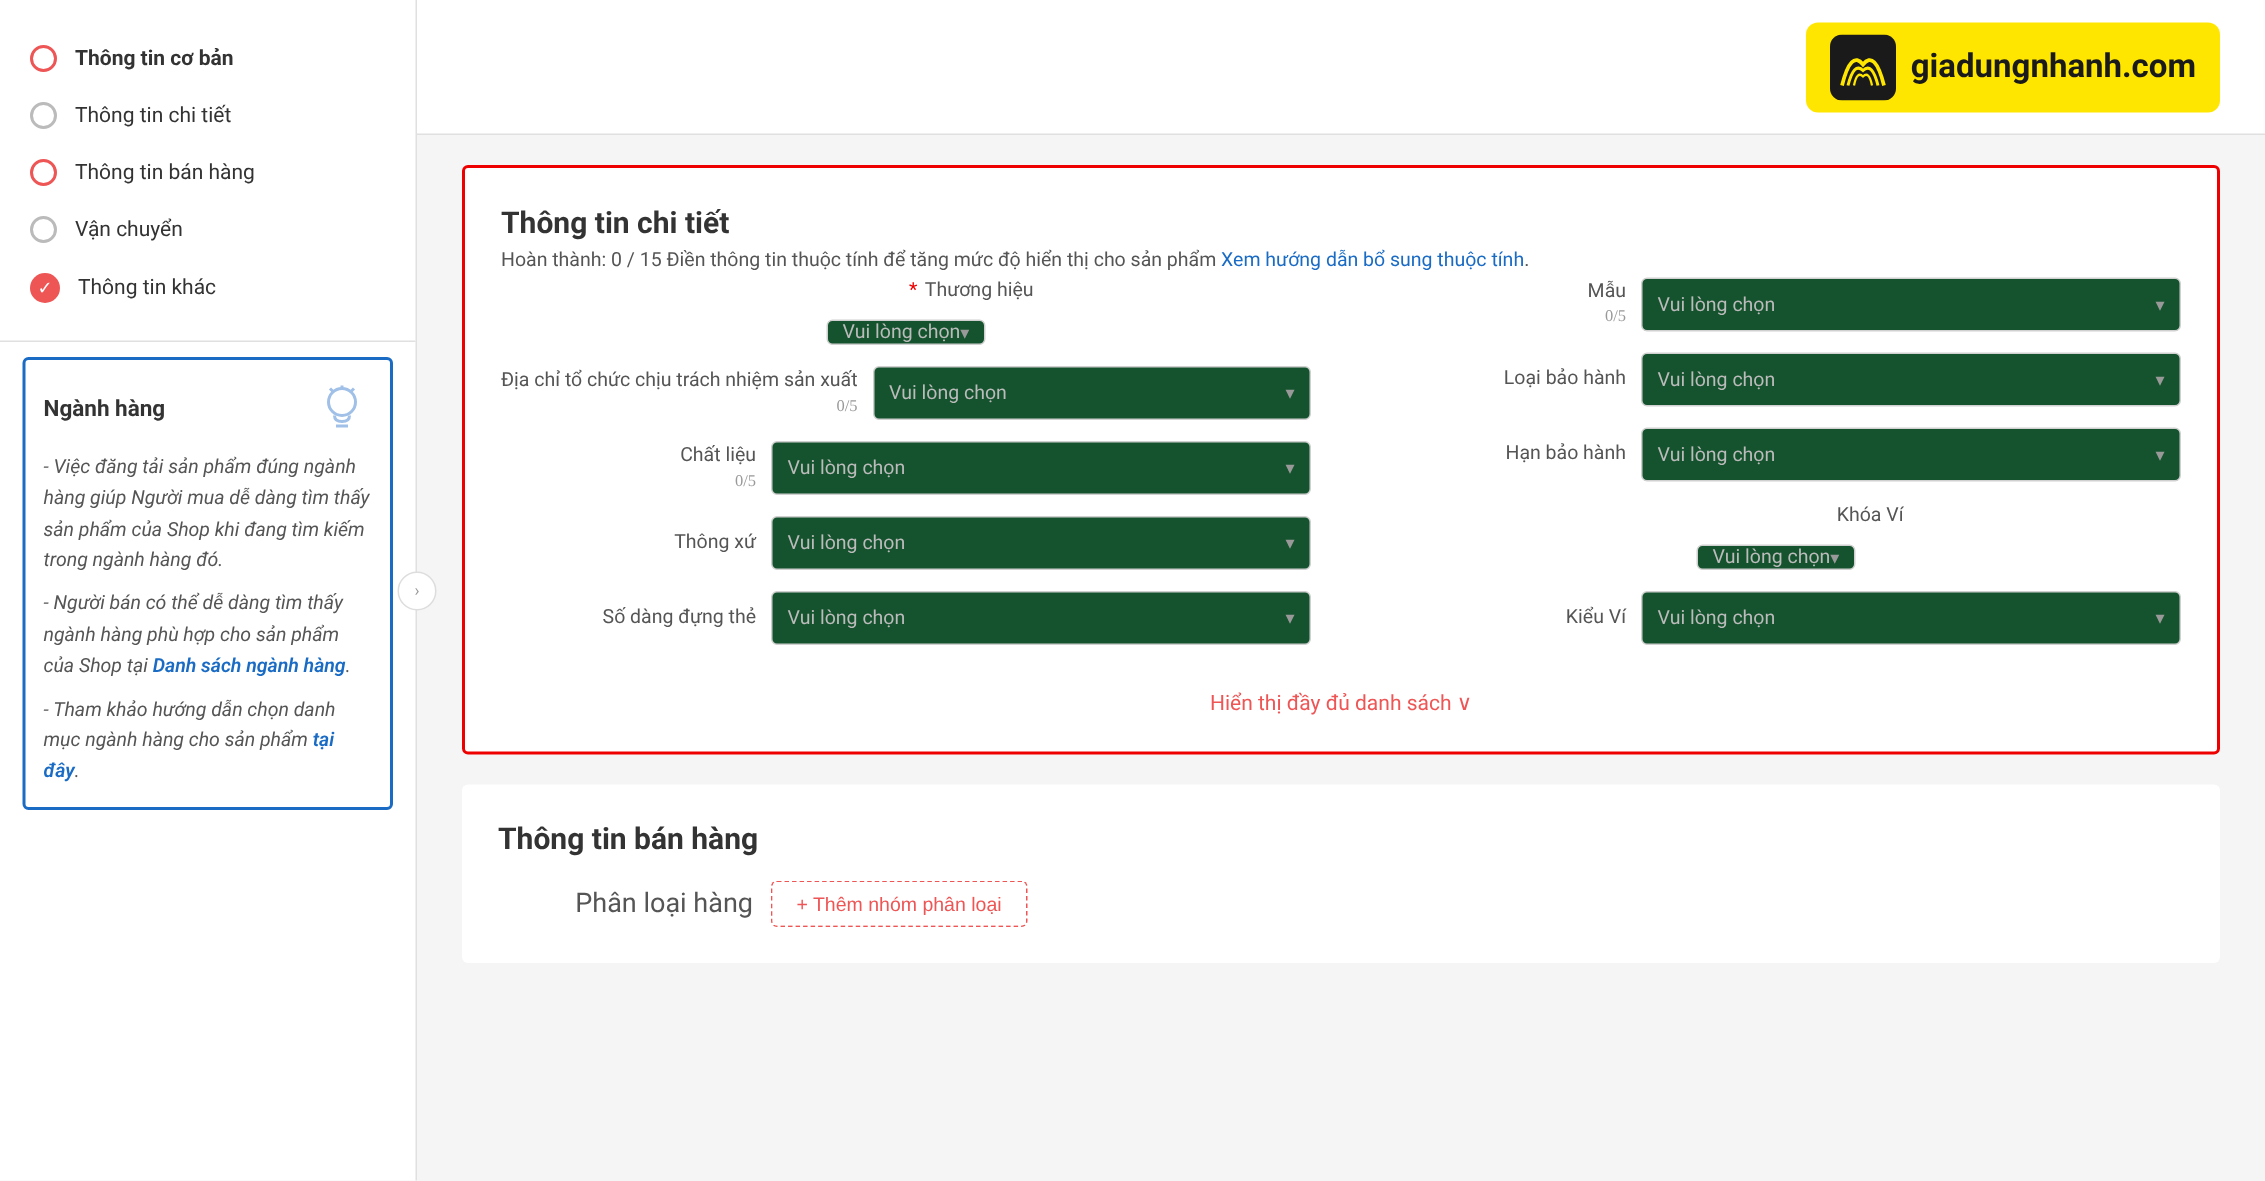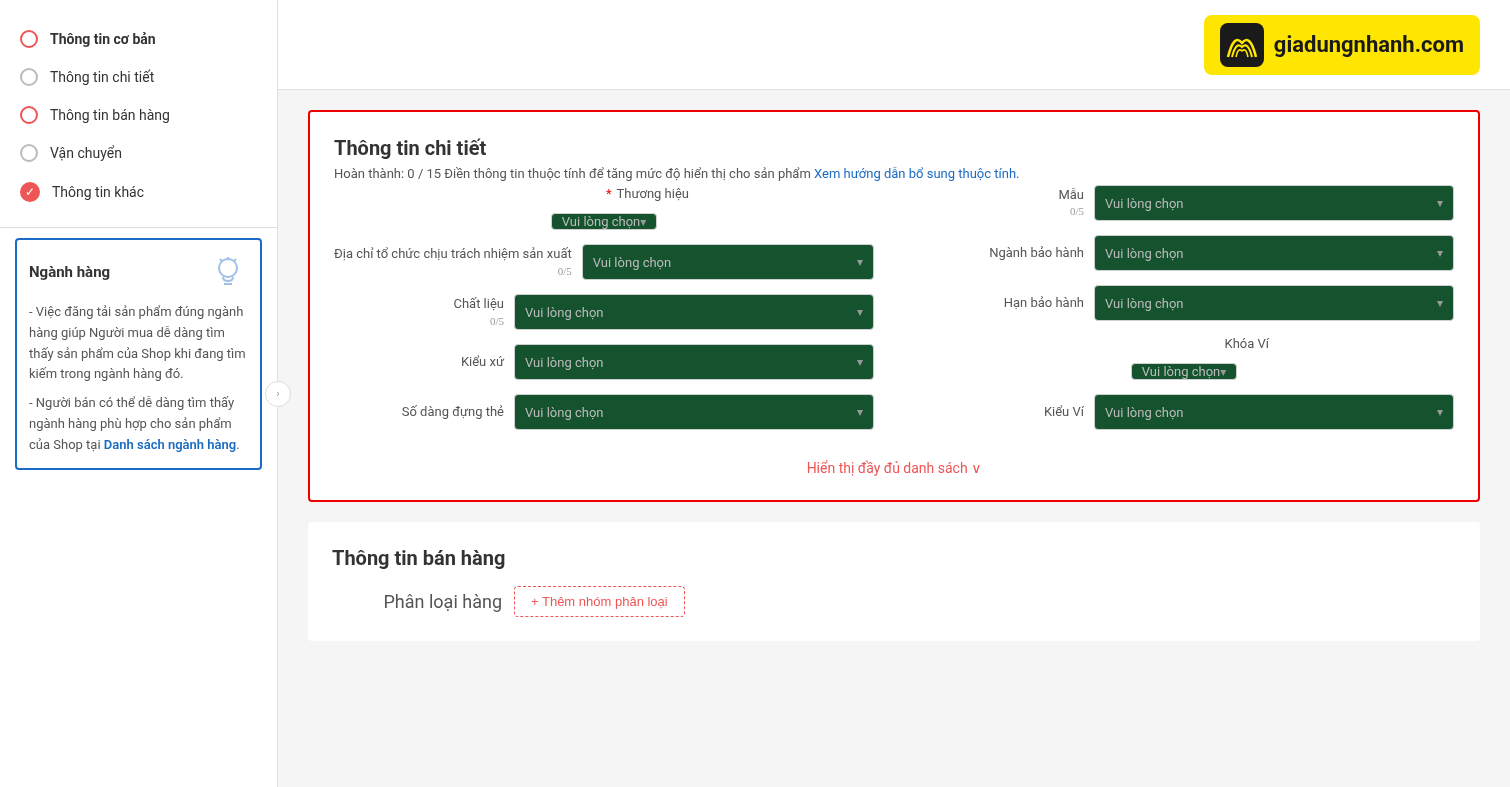--- a/index.html
+++ b/index.html
@@ -63,20 +63,21 @@
     }
     .nganh-hang-title {
       font-weight: 700;
       font-size: 15px;
       color: #333;
     }
     .nganh-hang-text {
       font-size: 13px;
       color: #555;
       line-height: 1.6;
+      font-style: italic;
     }
     .nganh-hang-text a {
       color: #1a6bc4;
       font-weight: 600;
       text-decoration: none;
     }
 
     
     .main-content {
       flex: 1;
@@ -328,20 +329,24 @@
           <line x1="26" y1="9" x2="28" y2="7" stroke="#a0c0e8" stroke-width="2"></line>
           <line x1="14" y1="9" x2="12" y2="7" stroke="#a0c0e8" stroke-width="2"></line>
         </svg>
       </div>
       <div class="nganh-hang-text">
         <p>- Việc đăng tải sản phẩm đúng ngành hàng giúp Người mua dễ dàng tìm thấy sản phẩm của Shop khi đang tìm kiếm trong ngành hàng đó.</p>
         <p style="margin-top:8px;">
           <span>- Người bán có thể dễ dàng tìm thấy ngành hàng phù hợp cho sản phẩm của Shop tại</span>
           <a href="#">Danh sách ngành hàng</a>.
         </p>
+        <p style="margin-top:8px;">
+          <span>- Tham khảo hướng dẫn chọn danh mục ngành hàng cho sản phẩm</span>
+          <a href="#">tại đây</a>.
+        </p>
       </div>
     </div>
 
     <div class="sidebar-collapse-btn">›</div>
   </div>
 
   <div class="main-content">
 
     <div class="top-bar">
       <div class="logo-box">
@@ -397,21 +402,21 @@
                 <span class="count">0/5</span>
               </div>
               <div class="form-select">
                 <span style="color:#bbb;">Vui lòng chọn</span>
                 <span class="chevron">▾</span>
               </div>
             </div>
 
             <div class="form-row" style="margin-bottom:14px;">
               <div class="form-label">
-                <span>Kiểu xứ</span>
+                <span>Thông xứ</span>
               </div>
               <div class="form-select">
                 <span style="color:#bbb;">Vui lòng chọn</span>
                 <span class="chevron">▾</span>
               </div>
             </div>
 
             <div class="form-row" style="margin-bottom:14px;">
               <div class="form-label">
                 <span>Số dàng đựng thẻ</span>
@@ -432,21 +437,21 @@
                 <span class="count">0/5</span>
               </div>
               <div class="form-select">
                 <span style="color:#bbb;">Vui lòng chọn</span>
                 <span class="chevron">▾</span>
               </div>
             </div>
 
             <div class="form-row" style="margin-bottom:14px;">
               <div class="form-label">
-                <span>Ngành bảo hành</span>
+                <span>Loại bảo hành</span>
               </div>
               <div class="form-select">
                 <span style="color:#bbb;">Vui lòng chọn</span>
                 <span class="chevron">▾</span>
               </div>
             </div>
 
             <div class="form-row" style="margin-bottom:14px;">
               <div class="form-label">
                 <span>Hạn bảo hành</span>

